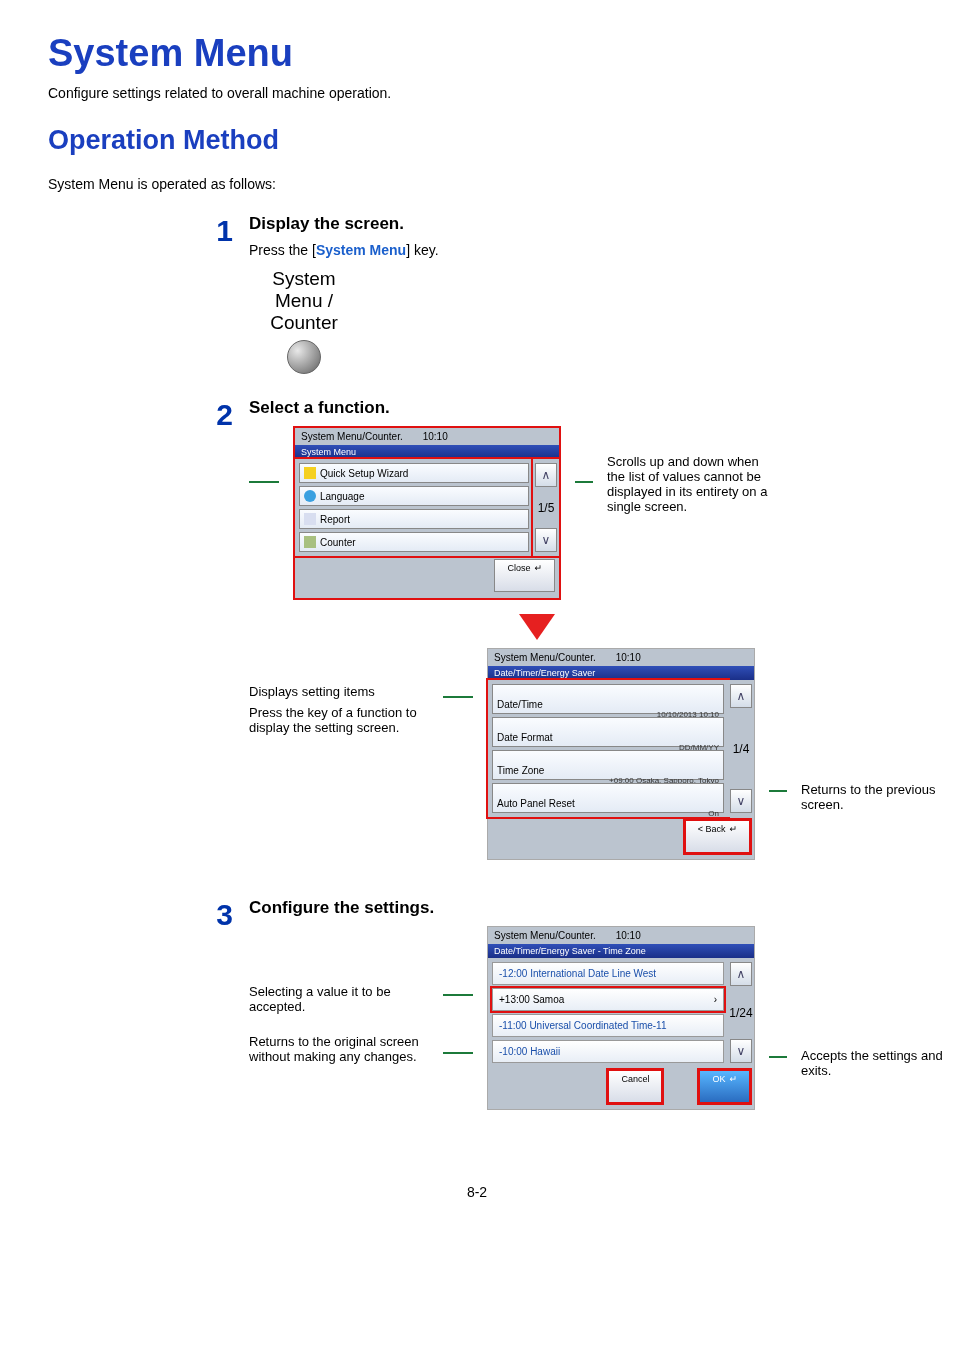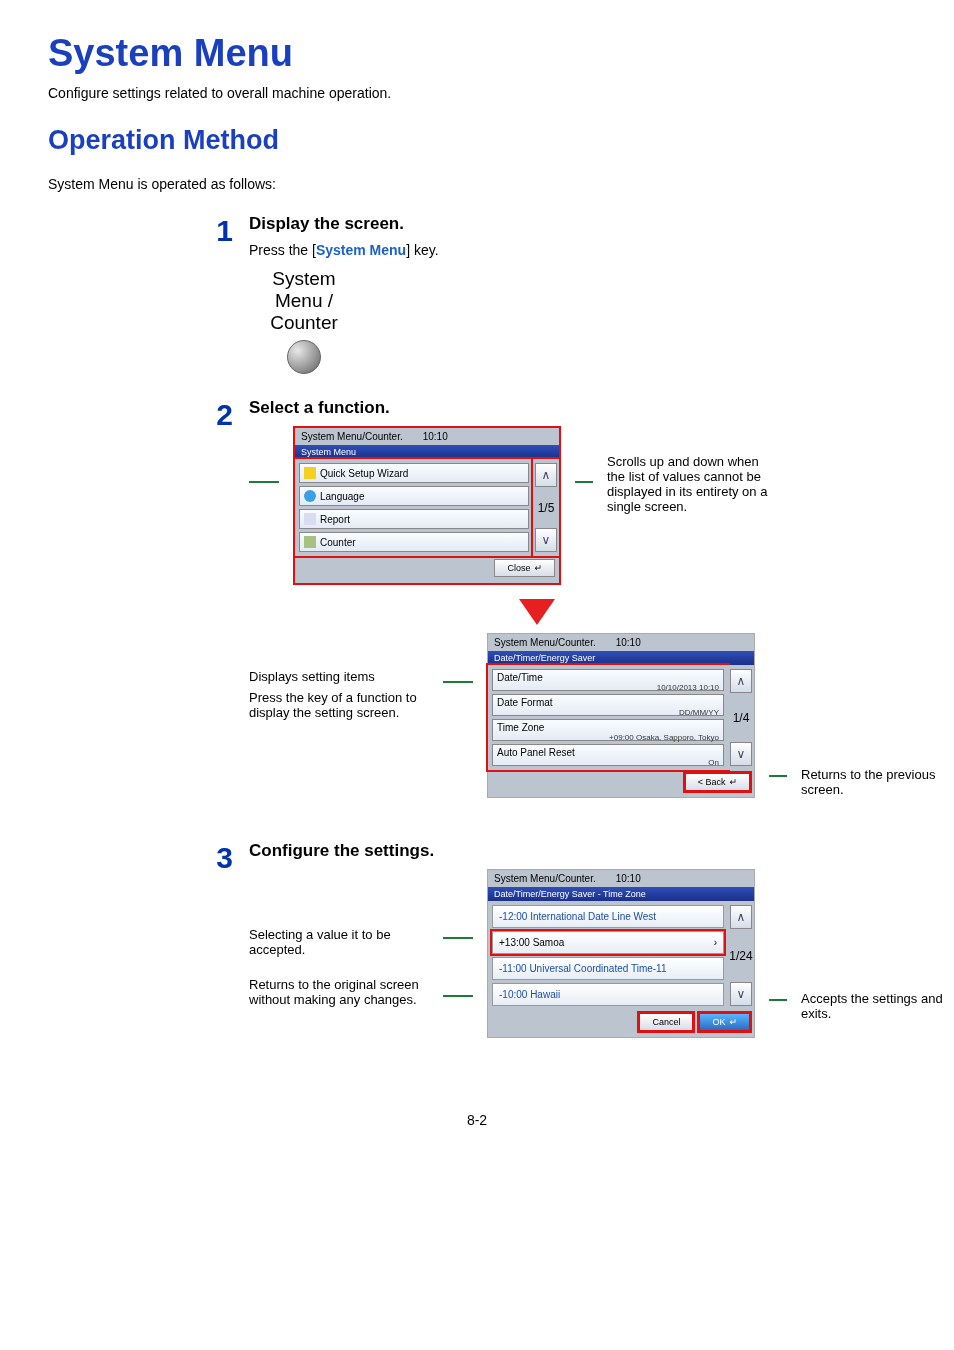--- a/index.html
+++ b/index.html
@@ -31,25 +31,25 @@
   
   .panel { width: 268px; border: 1px solid #aaa; background: #bbc4cf; font-size: 10px; }
   .panel-hdr { display: flex; justify-content: flex-start; padding: 3px 6px; background: #bbc4cf; gap: 20px; }
   .panel-sub { background: linear-gradient(#2f4fb8,#1a2f88); color: #fff; padding: 2px 6px; font-size: 9px; }
   .panel-body { display: flex; }
   .panel-list { flex: 1; padding: 4px; display: flex; flex-direction: column; gap: 3px; }
   .panel-scroll { width: 26px; display: flex; flex-direction: column; align-items: center; justify-content: space-between; padding: 4px 2px; background:#bbc4cf; }
   .sb-btn { width: 22px; height: 24px; background: linear-gradient(#fff,#d4dde8); border: 1px solid #888; display:flex;align-items:center;justify-content:center;font-size:12px;color:#446; }
   .sb-page { font-size: 12px; }
   .row { background: linear-gradient(#fafcff,#e4ebf5); border: 1px solid #888; padding: 3px 4px 3px 4px; height: 20px; display:flex; align-items:center; gap:4px; }
-  .row-tall { height: 22px; padding:2px 4px; flex-direction:column; align-items:flex-start; gap:0; }
+  .row-tall { height: 22px; padding:14px 4px; flex-direction:column; align-items:flex-start; gap:0; }
   .row-tall .rv { align-self:flex-end; font-size:8px; color:#333; }
   .icn { width:12px; height:12px; display:inline-block; }
   .panel-ftr { display:flex; justify-content:flex-end; padding: 3px 4px 6px 4px; gap:6px; background:#bbc4cf; }
-  .ftr-btn { background: linear-gradient(#fff,#d8dde8); border:1px solid #888; font-size:9px; padding: 3px 12px 3px 12px; display:flex; align-items:center; gap:4px;}
+  .ftr-btn { background: linear-gradient(#fff,#d8dde8); border:1px solid #888; font-size:9px; padding: 3px 12px 18px 12px; display:flex; align-items:center; gap:4px;margin-left:31px;}
   .ftr-ok { background: linear-gradient(#58b6ff,#2a6cc0); color:#fff; }
   .hi-red { outline: 2px solid #e01010; outline-offset: 0; }
   .hi-red-thick { outline: 3px solid #e01010; outline-offset: -1px; }
   .hi-red-tall { border: 2px solid #e01010; }
   .row-opt { background: linear-gradient(#fff,#e8eef6); border:1px solid #999; padding:5px 6px; font-size:10px; color:#1a4faa; display:flex; justify-content:space-between; }
   .row-opt.sel { color:#000; }
   .arrow-down { width:0;height:0;border-left:18px solid transparent;border-right:18px solid transparent;border-top:26px solid #e62020; margin: 8px auto; }
   .pagefoot { text-align:center; font-size: 14px; margin-top: 60px; }
   .back-callout { padding-top: 110px; }
   .scroll-callout { padding-top: 28px; }

